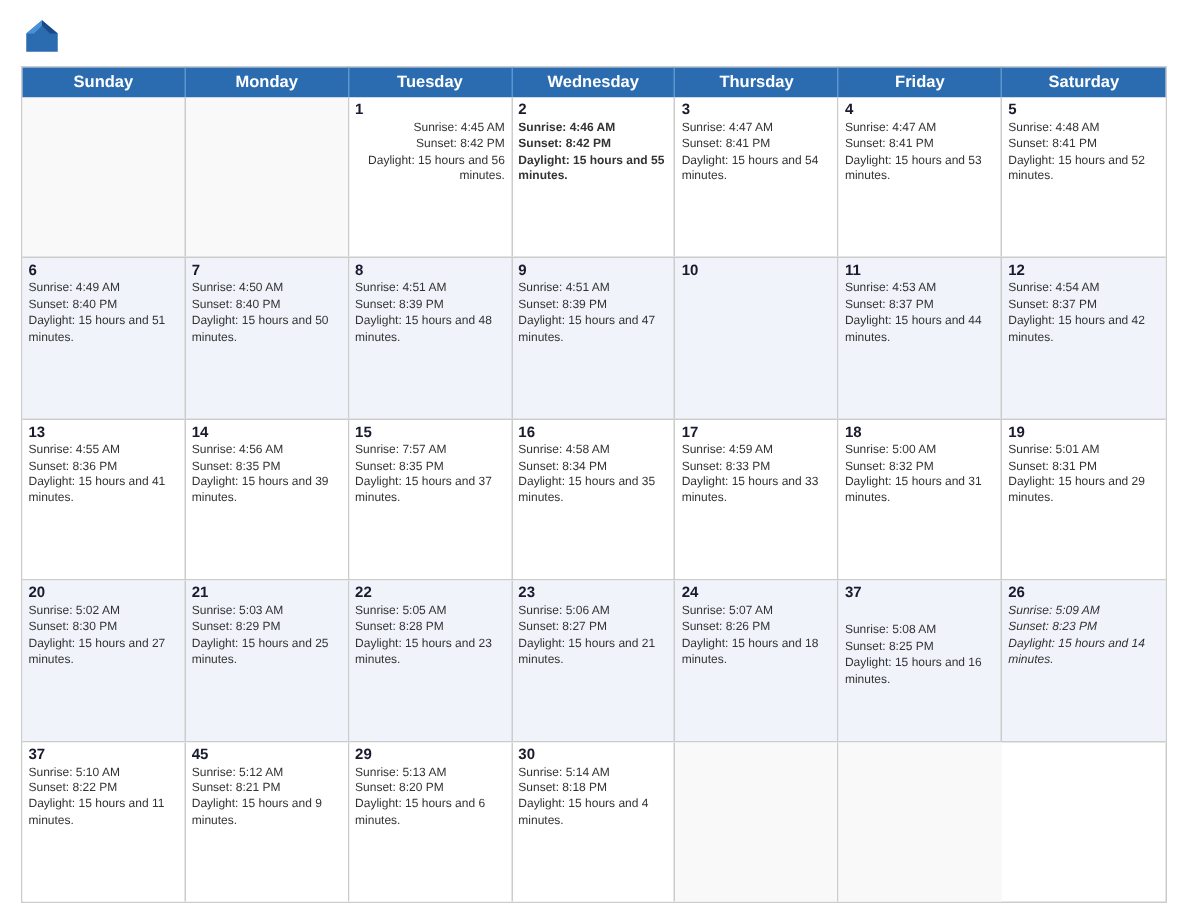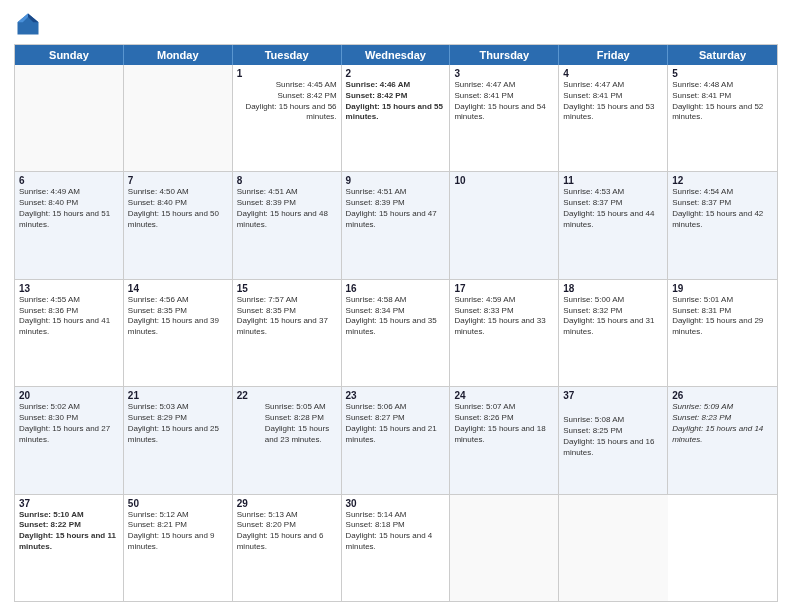--- a/index.html
+++ b/index.html
@@ -277,21 +277,21 @@
 Daylight: 15 hours and 27 minutes.</div>
           </div>
           <div class="cal-cell">
             <div class="day-num">21</div>
             <div class="cell-text" style="white-space: pre-line;">Sunrise: 5:03 AM
 Sunset: 8:29 PM
 Daylight: 15 hours and 25 minutes.</div>
           </div>
           <div class="cal-cell">
             <div class="day-num">22</div>
-            <div class="cell-text" style="white-space: pre-line; margin-left: 28px;">Sunrise: 5:05 AM
+            <div class="cell-text" style="white-space: pre-line;">Sunrise: 5:05 AM
 Sunset: 8:28 PM
 Daylight: 15 hours and 23 minutes.</div>
           </div>
           <div class="cal-cell">
             <div class="day-num">23</div>
             <div class="cell-text" style="white-space: pre-line;">Sunrise: 5:06 AM
 Sunset: 8:27 PM
 Daylight: 15 hours and 21 minutes.</div>
           </div>
           <div class="cal-cell">
@@ -309,26 +309,26 @@
           <div class="cal-cell">
             <div class="day-num">26</div>
             <div class="cell-text" style="white-space: pre-line; font-style: italic;">Sunrise: 5:09 AM
 Sunset: 8:23 PM
 Daylight: 15 hours and 14 minutes.</div>
           </div>
         </div>
         <div class="cal-row">
           <div class="cal-cell">
             <div class="day-num">37</div>
-            <div class="cell-text" style="white-space: pre-line; font-weight: bold;">Sunrise: 5:10 AM
+            <div class="cell-text" style="white-space: pre-line;">Sunrise: 5:10 AM
 Sunset: 8:22 PM
 Daylight: 15 hours and 11 minutes.</div>
           </div>
           <div class="cal-cell">
-            <div class="day-num">50</div>
+            <div class="day-num">45</div>
             <div class="cell-text" style="white-space: pre-line;">Sunrise: 5:12 AM
 Sunset: 8:21 PM
 Daylight: 15 hours and 9 minutes.</div>
           </div>
           <div class="cal-cell">
             <div class="day-num">29</div>
             <div class="cell-text" style="white-space: pre-line;">Sunrise: 5:13 AM
 Sunset: 8:20 PM
 Daylight: 15 hours and 6 minutes.</div>
           </div>

